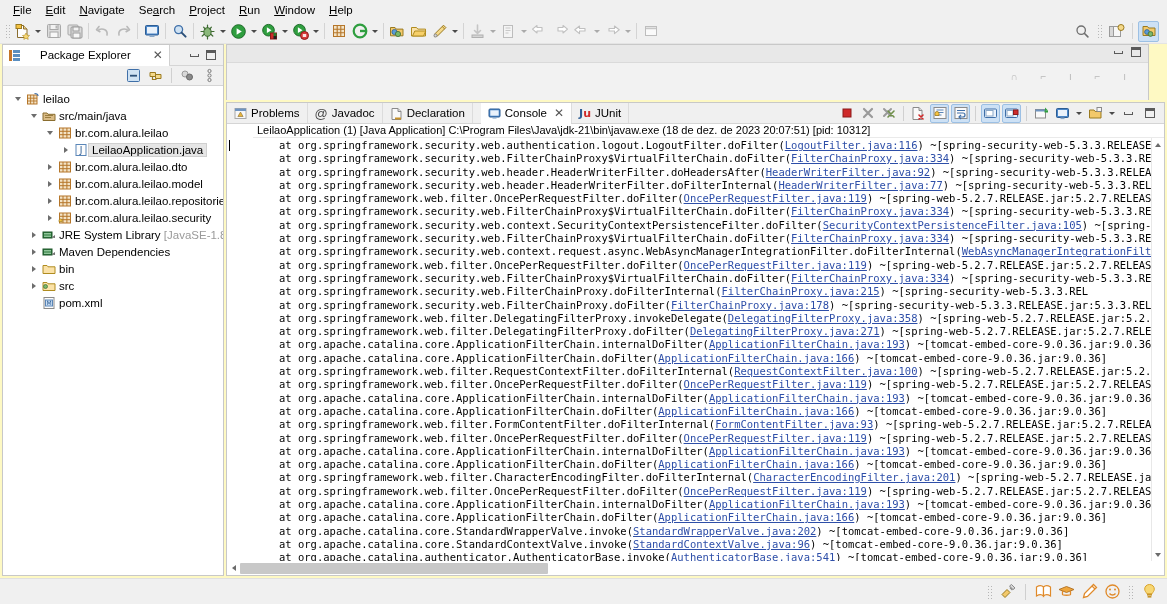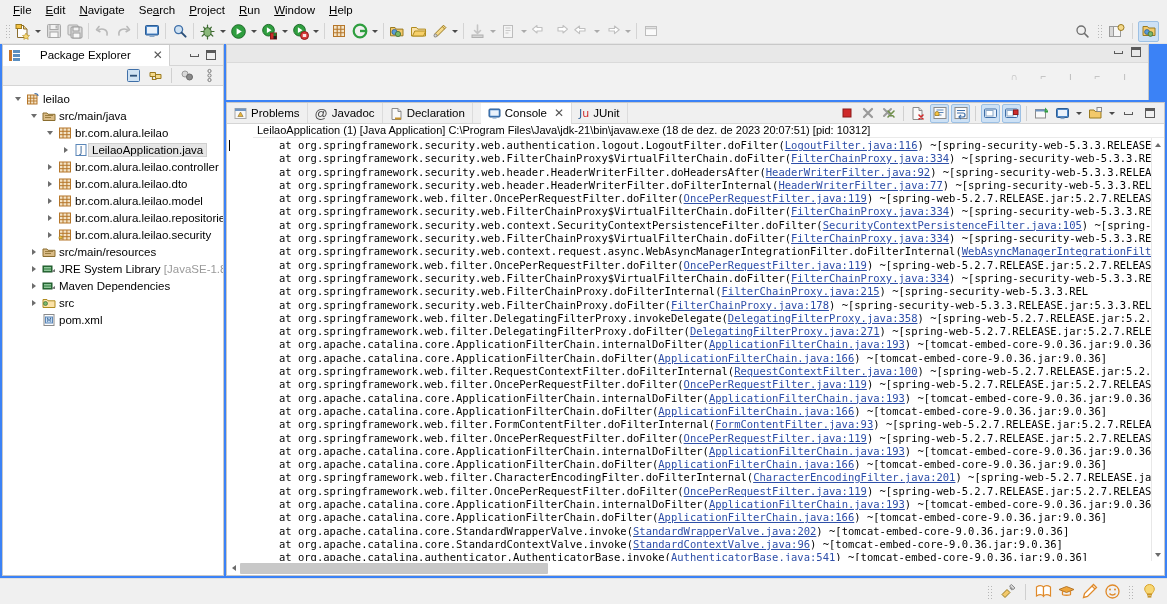--- a/index.html
+++ b/index.html
@@ -5,21 +5,21 @@
   * { box-sizing: border-box; }
   html, body {
     margin: 0; padding: 0;
     width: 1167px; height: 604px;
     overflow: hidden;
     background: #f0f0f0;
     font-family: "Liberation Sans", sans-serif;
     font-size: 11px;
     color: #000;
   }
-  #app { position: relative; width: 1167px; height: 604px; background: #3b82f6; }
+  #app { position: relative; width: 1167px; height: 604px; background: #fef9c3; }
 
   
   .menubar {
     height: 19px;
     background: #f0f0f0;
     display: flex;
     align-items: center;
     padding-left: 6px;
     font-size: 11.5px;
   }
@@ -572,33 +572,20 @@
             <span class="ind" style="width: 40px;"></span>
             <span class="twist closed">
               <i></i>
             </span>
             <span class="ticon">
               <svg width="14" height="14" viewBox="0 0 14 14">
                 <rect x="1.5" y="2" width="11" height="10" fill="#f3e3c6" stroke="#b5762a"></rect>
                 <path d="M1.5 5.3h11M1.5 8.7h11M5 2v10M8.9 2v10" stroke="#b5762a" stroke-width="1"></path>
               </svg>
             </span>
-            <span class="tlabel">br.com.alura.leilao.controller</span>
-          </div>
-          <div class="trow">
-            <span class="ind" style="width: 40px;"></span>
-            <span class="twist closed">
-              <i></i>
-            </span>
-            <span class="ticon">
-              <svg width="14" height="14" viewBox="0 0 14 14">
-                <rect x="1.5" y="2" width="11" height="10" fill="#f3e3c6" stroke="#b5762a"></rect>
-                <path d="M1.5 5.3h11M1.5 8.7h11M5 2v10M8.9 2v10" stroke="#b5762a" stroke-width="1"></path>
-              </svg>
-            </span>
             <span class="tlabel">br.com.alura.leilao.dto</span>
           </div>
           <div class="trow">
             <span class="ind" style="width: 40px;"></span>
             <span class="twist closed">
               <i></i>
             </span>
             <span class="ticon">
               <svg width="14" height="14" viewBox="0 0 14 14">
                 <rect x="1.5" y="2" width="11" height="10" fill="#f3e3c6" stroke="#b5762a"></rect>
@@ -634,53 +621,52 @@
             </span>
             <span class="tlabel">br.com.alura.leilao.security</span>
           </div>
           <div class="trow">
             <span class="ind" style="width: 24px;"></span>
             <span class="twist closed">
               <i></i>
             </span>
             <span class="ticon">
               <svg width="14" height="14" viewBox="0 0 14 14">
-                <path d="M1 11.5V4h4l1 1.3h7v6.2z" fill="#d9bb86" stroke="#8a6d2f"></path>
-                <path d="M3 6.5h8M3 8.5h6" stroke="#8a6d2f" stroke-width=".8"></path>
-              </svg>
-            </span>
-            <span class="tlabel">src/main/resources</span>
-          </div>
-          <div class="trow">
-            <span class="ind" style="width: 24px;"></span>
-            <span class="twist closed">
-              <i></i>
-            </span>
-            <span class="ticon">
-              <svg width="14" height="14" viewBox="0 0 14 14">
                 <rect x="1" y="4" width="9" height="6" fill="#2f7a3f" stroke="#1d5528"></rect>
                 <path d="M2 5.5h7M2 7h7M2 8.5h7" stroke="#a8d8b0" stroke-width=".8"></path>
                 <path d="M9.5 9.5l3.5-2.5v3z" fill="#6f6f6f"></path>
               </svg>
             </span>
             <span class="tlabel">JRE System Library<span class="dim"> [JavaSE-1.8]</span></span>
           </div>
           <div class="trow">
             <span class="ind" style="width: 24px;"></span>
             <span class="twist closed">
               <i></i>
             </span>
             <span class="ticon">
               <svg width="14" height="14" viewBox="0 0 14 14">
                 <rect x="1" y="4" width="9" height="6" fill="#2f7a3f" stroke="#1d5528"></rect>
                 <path d="M2 5.5h7M2 7h7M2 8.5h7" stroke="#a8d8b0" stroke-width=".8"></path>
                 <path d="M9.5 9.5l3.5-2.5v3z" fill="#6f6f6f"></path>
               </svg>
             </span>
             <span class="tlabel">Maven Dependencies</span>
+          </div>
+          <div class="trow">
+            <span class="ind" style="width: 24px;"></span>
+            <span class="twist closed">
+              <i></i>
+            </span>
+            <span class="ticon">
+              <svg width="14" height="14" viewBox="0 0 14 14">
+                <path d="M1 11.5V3.5h4l1 1.3h7v6.7z" fill="#fbe2a8" stroke="#b08c20"></path>
+              </svg>
+            </span>
+            <span class="tlabel">bin</span>
           </div>
           <div class="trow">
             <span class="ind" style="width: 24px;"></span>
             <span class="twist closed">
               <i></i>
             </span>
             <span class="ticon">
               <svg width="14" height="14" viewBox="0 0 14 14">
                 <path d="M1 11.5V3.5h4l1 1.3h7v6.7z" fill="#fbe2a8" stroke="#b08c20"></path>
                 <circle cx="3.5" cy="7.5" r="2" fill="#7ab86a" stroke="#3f6b32" stroke-width=".7"></circle>
@@ -750,21 +736,21 @@
                 <rect x="1" y="2" width="11" height="8" rx="1" fill="#4a86c8" stroke="#2d5d94"></rect>
                 <rect x="2.3" y="3.3" width="8.4" height="5.4" fill="#eaf2fb"></rect>
                 <rect x="4.5" y="10" width="4" height="1.6" fill="#8aa8c8"></rect>
               </svg>
             </span>
             <span>Console</span>
             <span class="tab-close">✕</span>
           </div>
 
           <div class="con-tab">
-            <span style="font-family:'DejaVu Sans',sans-serif;font-size:11px;font-weight:normal;"><span style="color:#2d5d94;">J</span><span style="color:#cf2a2a;">u</span></span>
+            <span style="font-family:'DejaVu Sans',sans-serif;font-size:11px;font-weight:bold;"><span style="color:#2d5d94;">J</span><span style="color:#cf2a2a;">u</span></span>
             <span>JUnit</span>
           </div>
 
           <div class="con-tools">
             <div class="cti">
               <svg width="14" height="14" viewBox="0 0 14 14">
                   <rect x="3" y="3" width="8" height="8" fill="#cf2a2a" stroke="#8c1a1a"></rect>
                 </svg>
             </div>
             <div class="cti">

